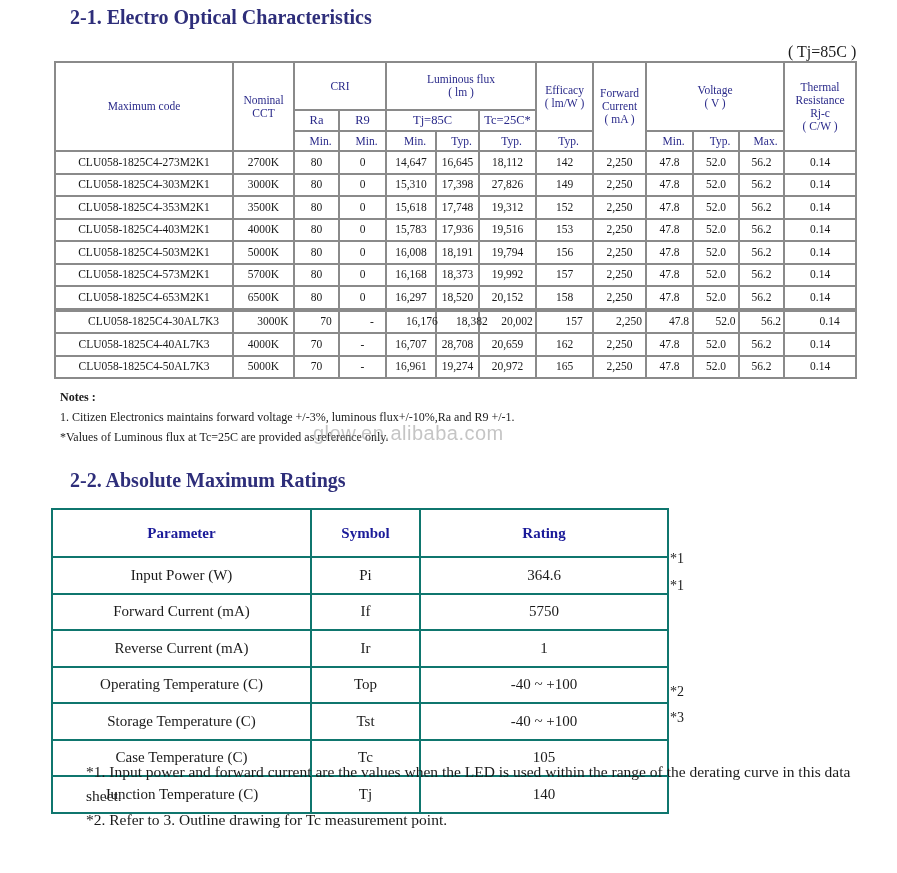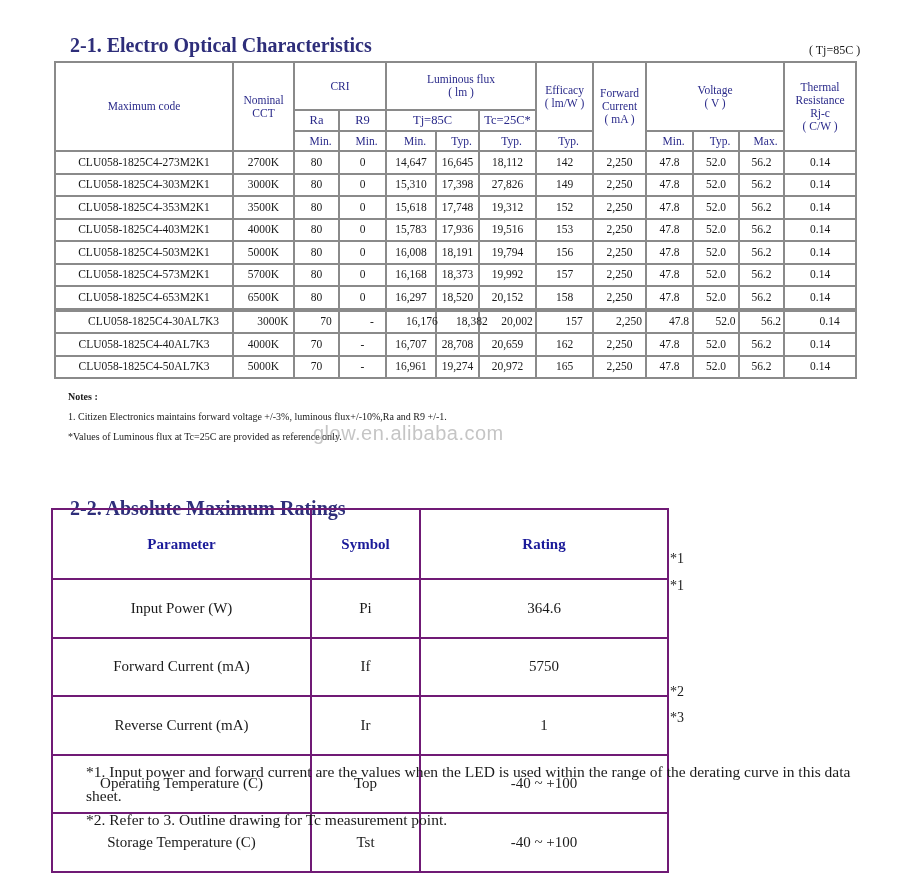--- a/index.html
+++ b/index.html
@@ -1,37 +1,37 @@
 <!DOCTYPE html>
 <html><head>
 <meta charset="utf-8">
 <style>
   html, body { margin:0; padding:0; background:#ffffff; }
   body { width:897px; height:873px; position:relative; overflow:hidden; font-family:"Liberation Serif", serif; color:#1a1a1a; }
-  .h2 { position:absolute; font-family:"Liberation Serif", serif; font-weight:bold; color:#2e2e7a; font-size:20px;margin-top:28px; }
+  .h2 { position:absolute; font-family:"Liberation Serif", serif; font-weight:bold; color:#2e2e7a; font-size:20px; }
   #title1 { left:70px; top:6px; }
   #title2 { left:70px; top:469px; }
-  #tjnote { position:absolute; left:809px; top:43px; font-size:12px; color:#1a1a1a; }
+  #tjnote { position:absolute; left:788px; top:43px; font-size:16px; color:#1a1a1a; }
 
   table { border-collapse:collapse; position:absolute; table-layout:fixed; }
   #eo { left:54px; top:61px; width:801px; }
   #eo td { border:2px solid #8a8a8a; text-align:center; font-size:11.5px; padding:0; line-height:13px; }
   #eo .hd { color:#2a2a8a; font-size:11.5px; }
   #eo tr.r1 td.hd { height:46px; }
   #eo tr.r2 td { height:19px; font-size:12.5px; }
   #eo tr.r3 td { height:18px;padding-left:8px; }
   #eo tr.data td { height:20.5px; color:#1a1a1a; }
   #eo tr.sep td { border-top:4px solid #8a8a8a;padding-left:19px; }
 
   #amr { left:51px; top:508px; width:616px; }
-  #amr td { border:2px solid #701a75; text-align:center; font-size:15px; padding:16px; height:24.5px;margin-top:18px; }
+  #amr td { border:2px solid #0f766e; text-align:center; font-size:15px; padding:5px; height:24.5px;margin-top:18px; }
   #amr tr.head td { height:36px; color:#1a1a99; font-weight:bold; font-size:15px; }
   .mark { position:absolute; left:670px; font-size:14px; }
 
-  #notes { position:absolute; left:68px; top:387px; font-size:10px; line-height:20px; }
+  #notes { position:absolute; left:60px; top:387px; font-size:12px; line-height:20px; }
   #notes .nt { font-weight:bold; }
   #watermark { position:absolute; left:313px; top:422px; font-family:"Liberation Sans", sans-serif; font-size:20px; color:rgba(150,150,150,0.55); letter-spacing:0.5px; }
 
   #footnotes { position:absolute; left:54px; top:760px; font-size:15.5px; line-height:24px; width:780px;margin-left:32px; }
 </style>
 </head>
 <body>
 
 <div id="title1" class="h2">2-1. Electro Optical Characteristics</div>
 <div id="tjnote">( Tj=85C )</div>

